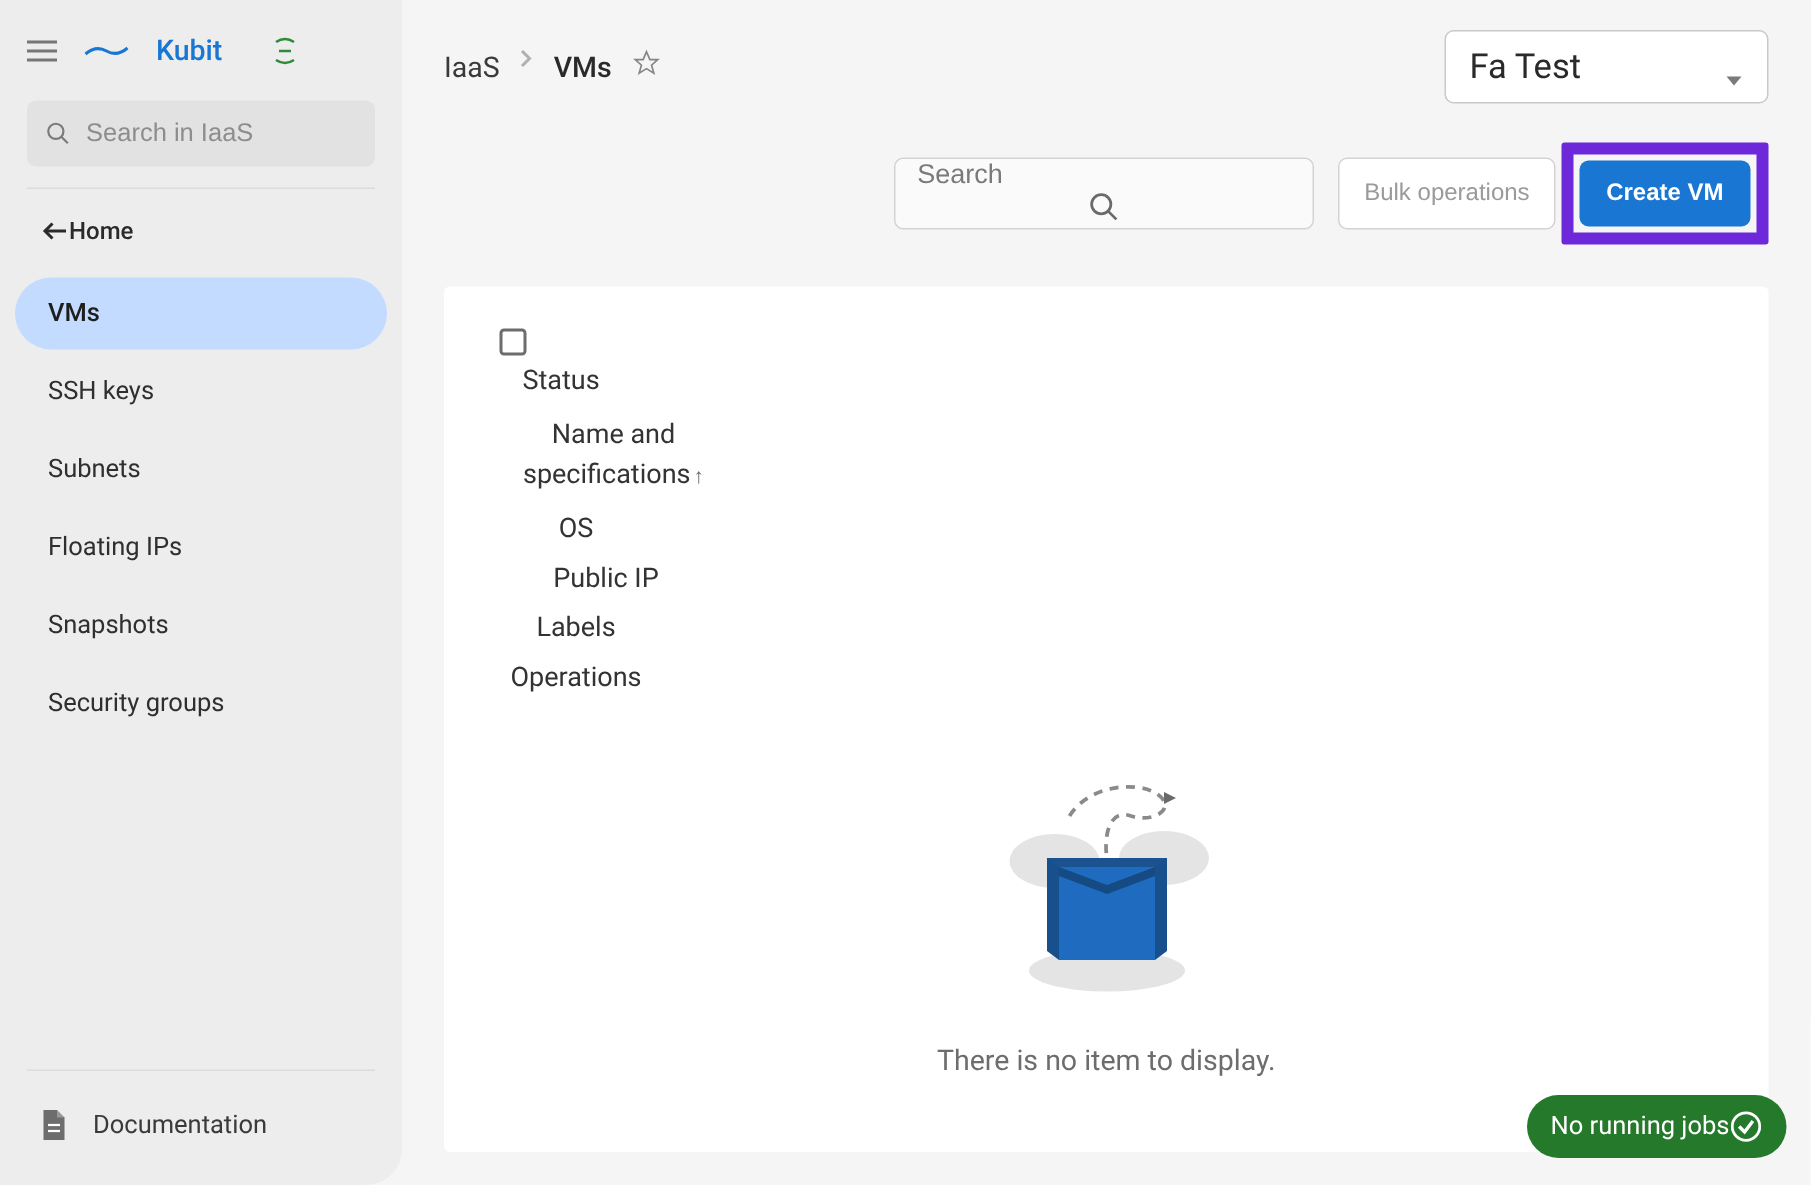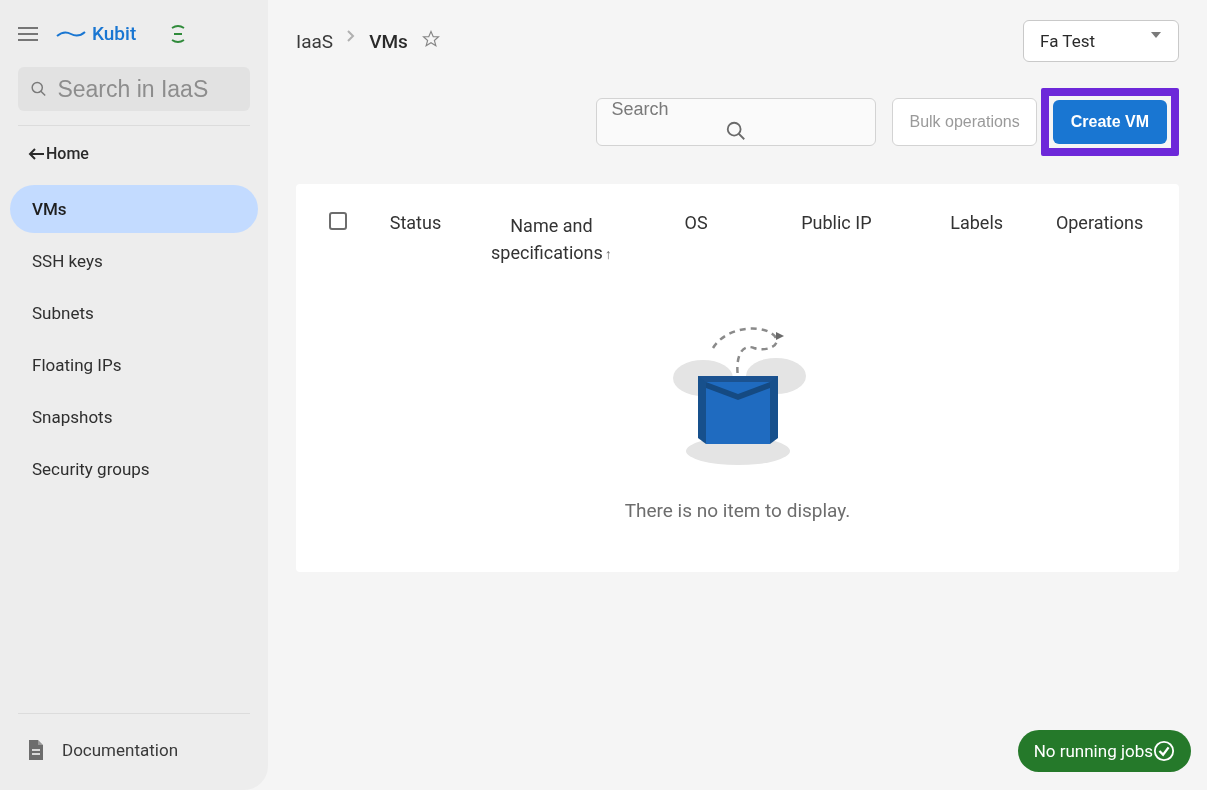--- a/index.html
+++ b/index.html
@@ -3,27 +3,27 @@
 <meta charset="utf-8">
 <style>
 * { box-sizing: border-box; margin: 0; padding: 0; }
 body { font-family: -apple-system, BlinkMacSystemFont, "Segoe UI", Roboto, Arial, sans-serif; background: #f5f5f5; width: 1207px; height: 790px; overflow: hidden; position: relative; }
 
 
 .sidebar { position: absolute; left: 0; top: 0; width: 268px; height: 790px; background: #ededed; border-radius: 0 0 24px 0; display: flex; flex-direction: column; }
 .sidebar-header { display: flex; align-items: center; padding: 22px 18px; gap: 18px; }
 .hamburger { display: flex; flex-direction: column; gap: 4px; cursor: pointer; }
 .hamburger span { width: 20px; height: 2px; background: #767676; }
-.brand { display: flex; align-items: center; gap: 6px; }
+.brand { display: flex; align-items: center; gap: 18px; }
 .brand-wave { width: 30px; height: 10px; }
 .brand-text { color: #1976d2; font-size: 19px; font-weight: 500; }
 .secondary-logo { margin-left: 14px; }
 
 .search-box { margin: 0 18px 14px 18px; background: #e2e2e2; border-radius: 6px; height: 44px; display: flex; align-items: center; padding: 0 12px; }
-.search-box input { border: none; background: transparent; outline: none; font-size: 23px; color: #8d8d8d; width: 100%; margin-left: 10px; }
+.search-box input { border: none; background: transparent; outline: none; font-size: 17px; color: #8d8d8d; width: 100%; margin-left: 10px; }
 .search-box input::placeholder { color: #8d8d8d; }
 
 .sidebar-divider { height: 1px; background: #dcdcdc; margin: 0 18px; }
 
 .home-row { display: flex; align-items: center; padding: 18px 18px 14px 28px; font-size: 16px; font-weight: 500; color: #2a2a2a; cursor: pointer; }
 
 .nav-list { padding: 4px 10px; }
 .nav-item { padding: 14px 22px; border-radius: 24px; font-size: 17px; color: #2f2f2f; cursor: pointer; margin: 4px 0; }
 .nav-item.active { background: #c3dbff; color: #1e1e1e; font-weight: 500; }
 
@@ -32,33 +32,33 @@
 .doc-row { display: flex; align-items: center; gap: 16px; padding: 6px 8px; font-size: 17px; color: #3a3a3a; cursor: pointer; }
 
 
 .main { position: absolute; left: 268px; top: 0; right: 0; padding: 20px 28px; }
 .top-row { display: flex; align-items: center; justify-content: space-between; margin-bottom: 26px; }
 .breadcrumb { display: flex; align-items: flex-start; gap: 14px; font-size: 19px; color: #3a3a3a; }
 .breadcrumb .chev { color: #b0b0b0; }
 .breadcrumb .current { font-weight: 500; color: #2a2a2a; }
 .star-icon { color: #858585; cursor: pointer; }
 
-.project-select { border: 1px solid #c9c9c9; border-radius: 6px; padding: 10px 16px; display: flex; align-items: flex-start; gap: 55px; background: #fff; cursor: pointer; font-size: 17px; color: #2a2a2a; }
+.project-select { border: 1px solid #c9c9c9; border-radius: 6px; padding: 10px 16px; display: flex; align-items: flex-end; gap: 96px; background: #fff; cursor: pointer; font-size: 23px; color: #2a2a2a; }
 .caret-down { color: #7a7a7a; }
 
 .action-row { display: flex; justify-content: flex-end; align-items: center; gap: 0; margin-bottom: 28px; }
 .main-search { border: 1px solid #d3d3d3; border-radius: 6px; height: 48px; display: flex; align-items: center; padding: 0 14px; width: 280px; background: #fafafa; margin-right: 16px; flex-direction: column; }
 .main-search input { border: none; background: transparent; outline: none; font-size: 18px; color: #7a7a7a; width: 100%; }
 .main-search input::placeholder { color: #7a7a7a; }
 .btn-bulk { border: 1px solid #d3d3d3; border-radius: 6px; height: 48px; padding: 0 16px; background: #fff; color: #9a9a9a; font-size: 16px; cursor: pointer; margin-right: 4px; }
 .create-wrap { border: 8px solid #6d28d9; padding: 4px; border-radius: 2px; }
 .btn-create { background: #1976d2; color: #fff; border: none; border-radius: 6px; height: 44px; padding: 0 18px; font-size: 16px; font-weight: 600; cursor: pointer; }
 
 .card { background: #fff; border-radius: 4px; padding: 22px 18px 50px 18px; }
-.table-header { display: flex; align-items: flex-start; color: #333; font-size: 18px; }
+.table-header { display: flex; align-items: flex-start; color: #333; font-size: 18px; flex-direction: column; }
 .th-check { width: 56px; display: flex; justify-content: center; padding-top: 6px; }
 .checkbox { width: 18px; height: 18px; border: 2px solid #6d6d6d; border-radius: 3px; cursor: pointer; }
 .th { text-align: center; padding: 6px 4px; }
 .th-status { width: 120px; }
 .th-name { width: 190px; line-height: 1.5; }
 .th-name .sort-arrow { font-size: 14px; color: #6a6a6a; margin-left: 2px; }
 .th-os { width: 140px; }
 .th-ip { width: 180px; }
 .th-labels { width: 140px; }
 .th-ops { width: 140px; }

